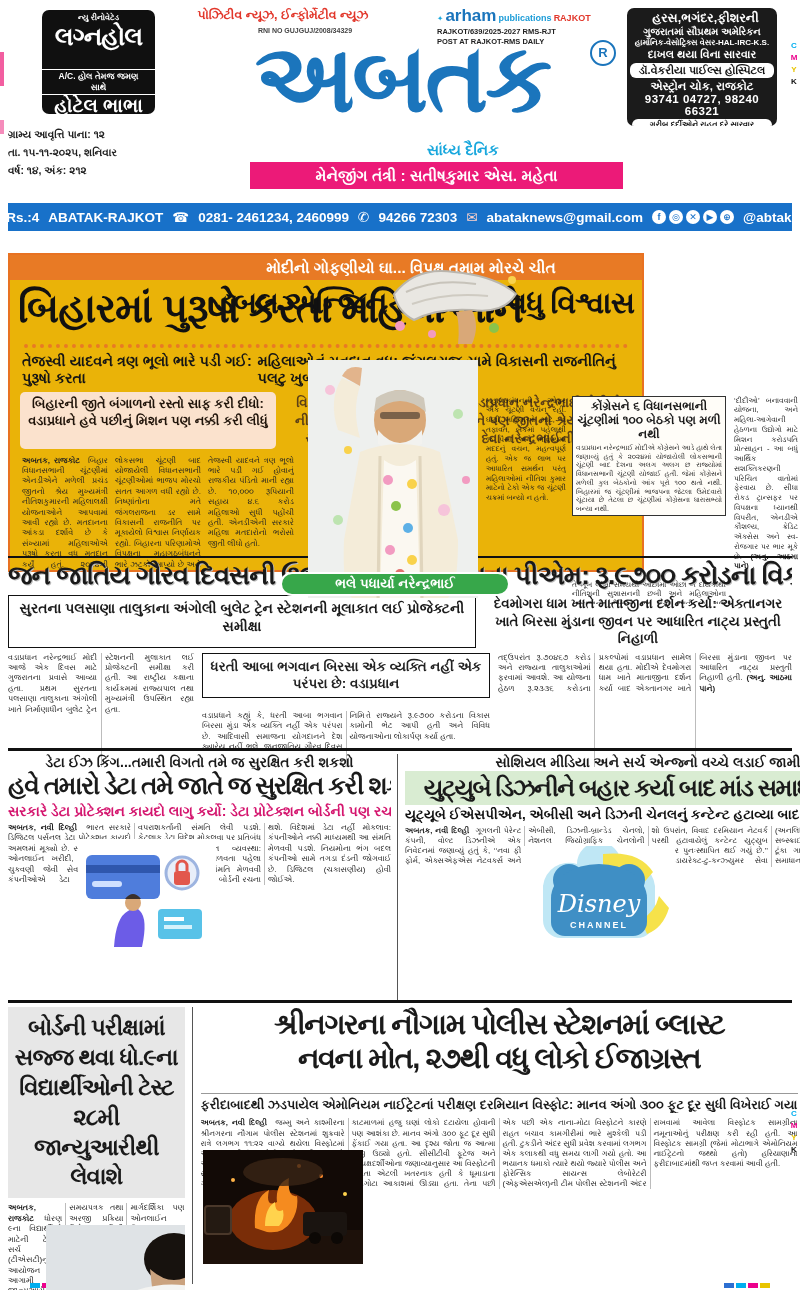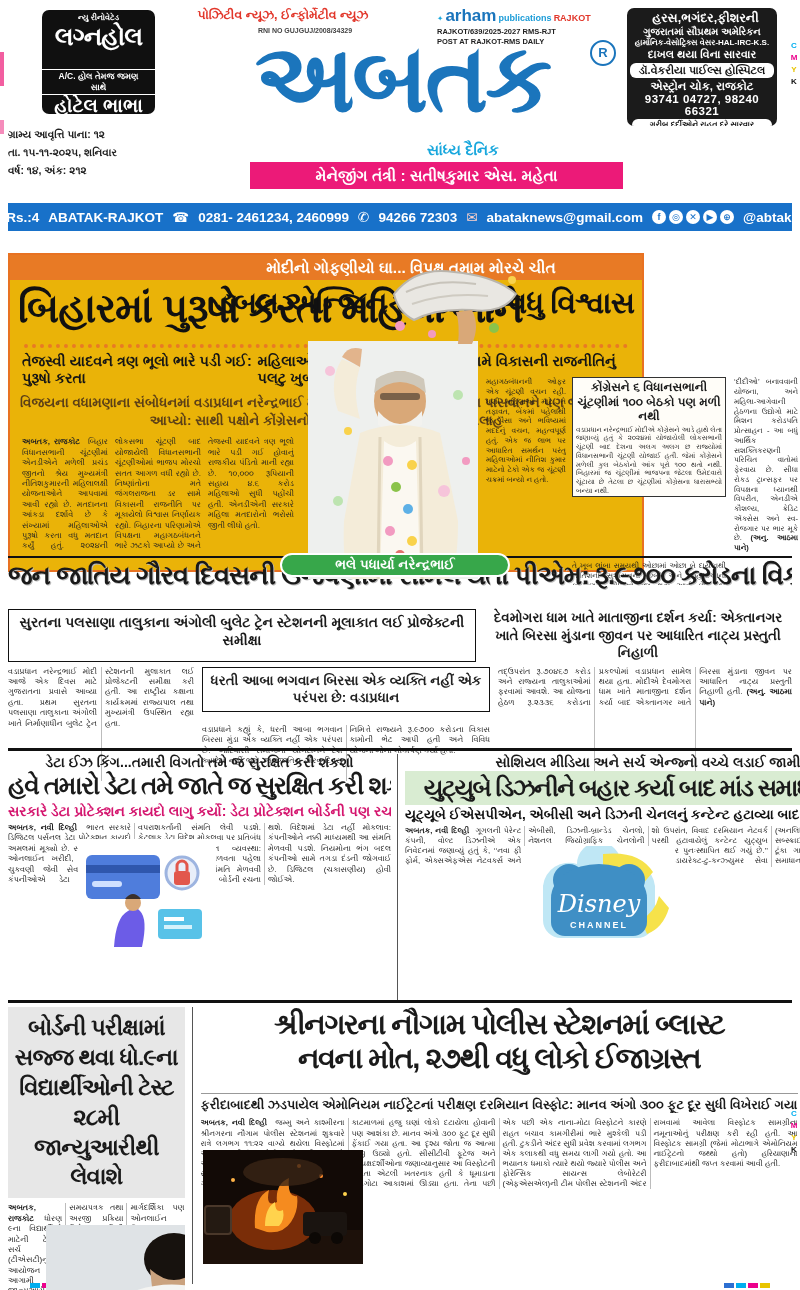--- a/index.html
+++ b/index.html
@@ -78,21 +78,21 @@
   .cbox .ch{font-size:12px;font-weight:bold;text-align:center;line-height:1.2;}
   .cbox .cb{font-size:7px;line-height:1.25;text-align:justify;margin-top:2px;}
   .cunder{position:absolute;left:552px;top:66px;width:154px;height:84px;font-size:7.5px;line-height:1.3;
           overflow:hidden;padding-top:60px;box-sizing:border-box;}
   .rcol{position:absolute;left:714px;top:-58px;width:64px;height:208px;font-size:7.5px;line-height:1.3;overflow:hidden;}
   .cont{font-weight:bold;}
   
   .sec2{left:8px;top:556px;width:784px;height:190px;border-top:2.5px solid #111;box-sizing:border-box;padding-top:2px;}
   .sec2 .h1{font-size:26px;font-weight:bold;text-align:center;white-space:nowrap;overflow:hidden;letter-spacing:-1px;
             text-shadow:1px 1px 0 #bbb;}
-  .sec2 .subrow{display:flex;gap:8px;margin-top:18px;align-items:stretch;}
+  .sec2 .subrow{display:flex;gap:8px;margin-top:4px;align-items:stretch;}
   .sec2 .lbox{width:468px;border:1.5px solid #111;font-size:14px;font-weight:bold;text-align:center;
               padding:4px 4px;box-sizing:border-box;line-height:1.25;}
   .sec2 .rtxt{flex:1;font-size:13.5px;font-weight:bold;text-align:center;line-height:1.3;}
   .sec2 .body{display:flex;gap:8px;margin-top:5px;height:114px;overflow:hidden;}
   .sec2 .lb{width:186px;column-count:2;}
   .sec2 .mb{width:288px;display:flex;flex-direction:column;gap:13px;}
   .sec2 .qbox{border:1.5px solid #111;background:#fff;font-size:13.5px;font-weight:bold;text-align:center;
               padding:4px 3px;line-height:1.3;}
   .sec2 .mbtxt{flex:1;column-count:2;overflow:hidden;}
   .sec2 .rb{flex:1;column-count:3;overflow:hidden;}
@@ -226,20 +226,21 @@
             <circle cx="56" cy="70" r="4" fill="#f29bc1"></circle>
         </svg>
       </span>
     </div>
     <div class="dots"></div>
     <div class="sub1">
       <span>તેજસ્વી યાદવને ત્રણ ભૂલો ભારે પડી ગઈ: પુરૂષો કરતા</span>
       <span>મહિલાઓનું મતદાન વધુ: જંગલરાજ સામે વિકાસની રાજનીતિનું પલટુ ખુબ ભારે રહ્યું</span>
     </div>
     <div class="sub2">
+      <div class="box">બિહારની જીતે બંગાળનો રસ્તો સાફ કરી દીધો: વડાપ્રધાને હવે પછીનું મિશન પણ નક્કી કરી લીધું</div>
       <div class="txt">વિજયના વધામણાના સંબોધનમાં વડાપ્રધાન નરેન્દ્રભાઈ મોદીએ નીતિશકુમાર સાથે ચિરાગ પાસવાનને પણ જીતનો શ્રેય આપ્યો: સાથી પક્ષોને કોંગ્રેસનો સાથ છોડી દેવા નરેન્દ્રભાઈની સલાહ</div>
     </div>
     <div class="lead-body">
       <div class="bl colqs just">
         <span class="dateline">અબતક, રાજકોટ</span>&nbsp;
         <span>બિહાર વિધાનસભાની ચૂંટણીમાં એનડીએને મળેલી પ્રચંડ જીતનો શ્રેય મુખ્યમંત્રી નીતિશકુમારની મહિલાલક્ષી યોજનાઓને આપવામાં આવી રહ્યો છે. મતદાનના આંકડા દર્શાવે છે કે સંખ્યામાં મહિલાઓએ પુરૂષો કરતા વધુ મતદાન કર્યું હતું. ૨૦૨૪ની લોકસભા ચૂંટણી બાદ યોજાયેલી વિધાનસભાની ચૂંટણીઓમાં ભાજપ મોરચો સતત આગળ વધી રહ્યો છે. નિષ્ણાંતોના મતે જંગલરાજના ડર સામે વિકાસની રાજનીતિ પર મૂકાયેલો વિશ્વાસ નિર્ણાયક રહ્યો. બિહારના પરિણામોએ વિપક્ષના મહાગઠબંધનને ભારે ઝટકો આપ્યો છે અને તેજસ્વી યાદવને ત્રણ ભૂલો ભારે પડી ગઈ હોવાનું રાજકીય પંડિતો માની રહ્યા છે. ૧૦,૦૦૦ રૂપિયાની સહાય ૪.૬ કરોડ મહિલાઓ સુધી પહોંચી હતી. એનડીએની સરકારે મહિલા મતદારોનો ભરોસો જીતી લીધો હતો.</span>
       </div>
       <div class="leadphoto">
         <svg viewBox="0 0 170 238">
           <rect x="0" y="0" width="170" height="238" fill="#eef0ee"></rect>

